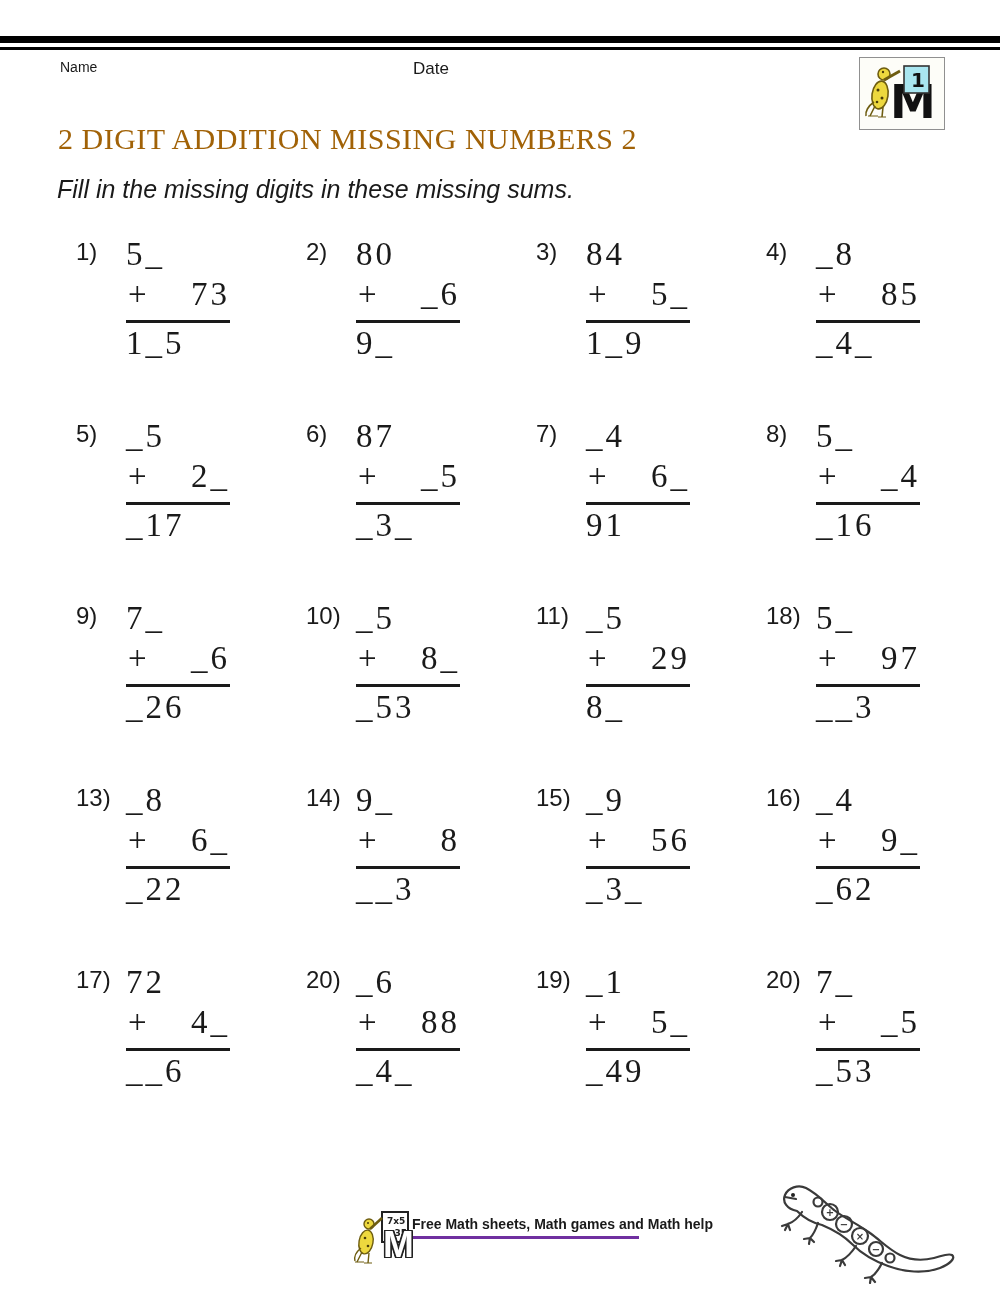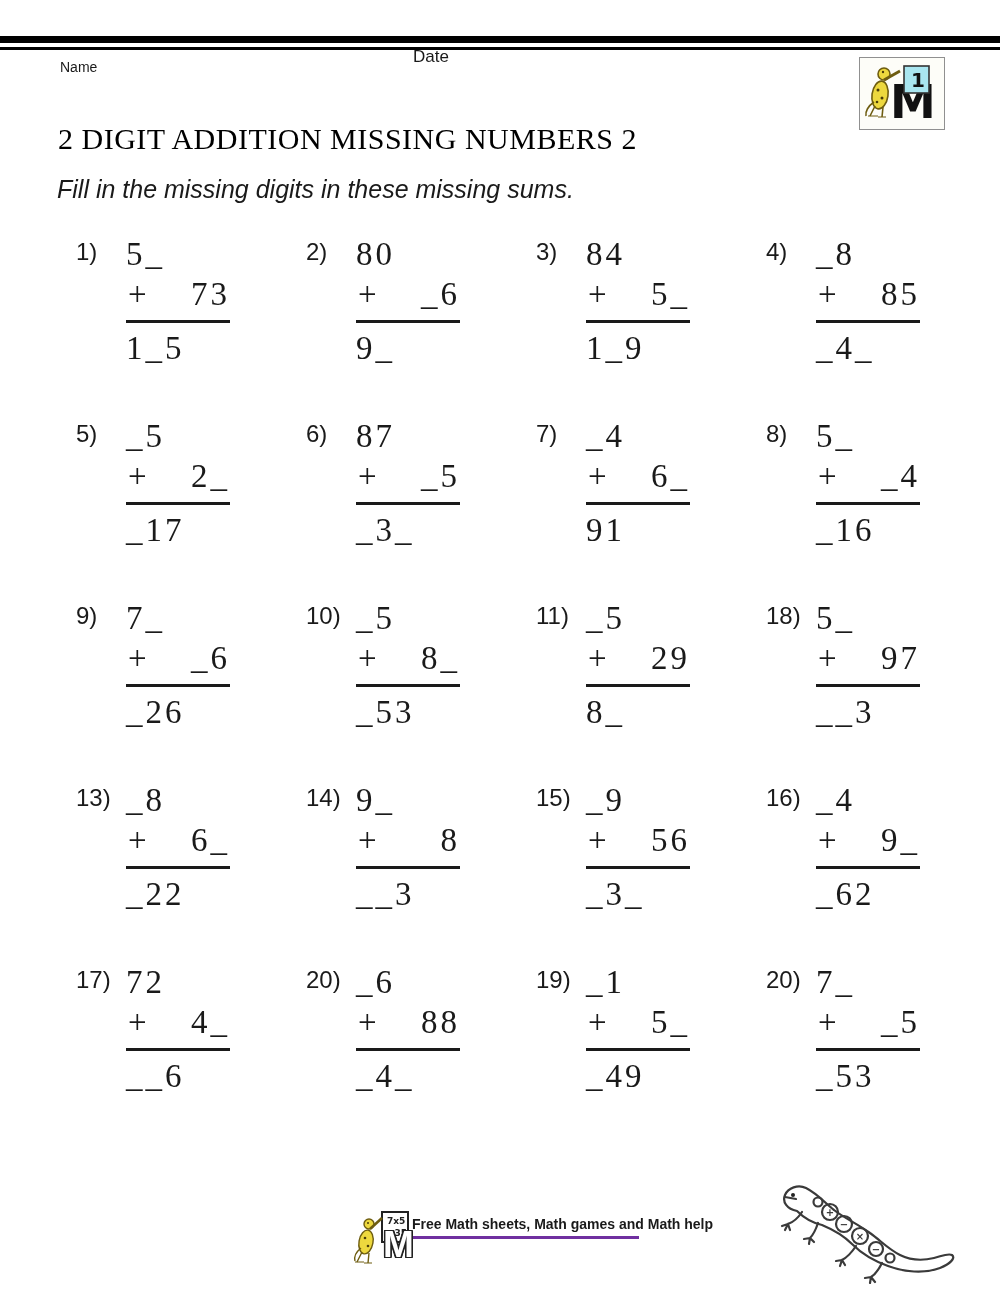--- a/index.html
+++ b/index.html
@@ -5,44 +5,44 @@
   html,body{margin:0;padding:0;}
   body{
     width:1000px;height:1294px;background:#ffffff;position:relative;overflow:hidden;
     font-family:"Liberation Sans",sans-serif;color:#1a1a1a;
   }
   
   .bar-thick{position:absolute;left:0;top:36px;width:1000px;height:7px;background:#000;}
   .bar-thin{position:absolute;left:0;top:47px;width:1000px;height:3px;background:#000;}
 
   .name-label{position:absolute;left:60px;top:59px;font-size:14px;}
-  .date-label{position:absolute;left:413px;top:47px;font-size:17px;}
+  .date-label{position:absolute;left:413px;top:59px;font-size:17px;}
 
   
   .logo-box{position:absolute;left:859px;top:57px;width:84px;height:71px;border:1px solid #909090;background:#fdfdf8;}
 
   .page-title{
     position:absolute;left:58px;top:122px;
-    font-family:"Liberation Serif",serif;font-size:30px;color:#000000;letter-spacing:.5px;white-space:nowrap;
+    font-family:"Liberation Serif",serif;font-size:30px;color:#a16207;letter-spacing:.5px;white-space:nowrap;
   }
   .instruction{position:absolute;left:57px;top:175px;font-size:25px;font-style:italic;font-weight:500;white-space:nowrap;}
 
   
   .problems-grid{
     position:absolute;left:76px;top:234px;width:920px;
     display:grid;grid-template-columns:repeat(4,1fr);grid-auto-rows:182px;
   }
   .problem{display:flex;align-items:flex-start;}
   .plabel{width:50px;font-size:24px;padding-top:4px;flex:0 0 50px;}
   .pcol{width:104px;font-size:33px;letter-spacing:3px;}
   .prow{height:40px;line-height:40px;text-align:left;white-space:pre;font-family:Liberation Serif, serif;}
   .addend-row{display:flex;justify-content:space-between;}
   .plus{letter-spacing:0;padding-left:2px;}
   .rule{height:3px;background:#1a1a1a;margin-top:6px;}
-  .sum-row{margin-top:5px;}
+  .sum-row{}
 
   
   .footer-tagline{position:absolute;left:412px;top:1216px;font-size:14px;font-weight:bold;white-space:nowrap;}
   .footer-line{position:absolute;left:408px;top:1236px;width:231px;height:3px;background:#7030a0;}
   .footer-logo-svg{position:absolute;left:352px;top:1210px;}
   .footer-site{
     position:absolute;left:383px;top:1228px;display:flex;align-items:baseline;
     font-weight:800;color:#ffffff;white-space:nowrap;
     text-shadow:-1.4px -1.4px 0 #222,1.4px -1.4px 0 #222,-1.4px 1.4px 0 #222,1.4px 1.4px 0 #222,
                 -1.4px 0 0 #222,1.4px 0 0 #222,0 -1.4px 0 #222,0 1.4px 0 #222;

